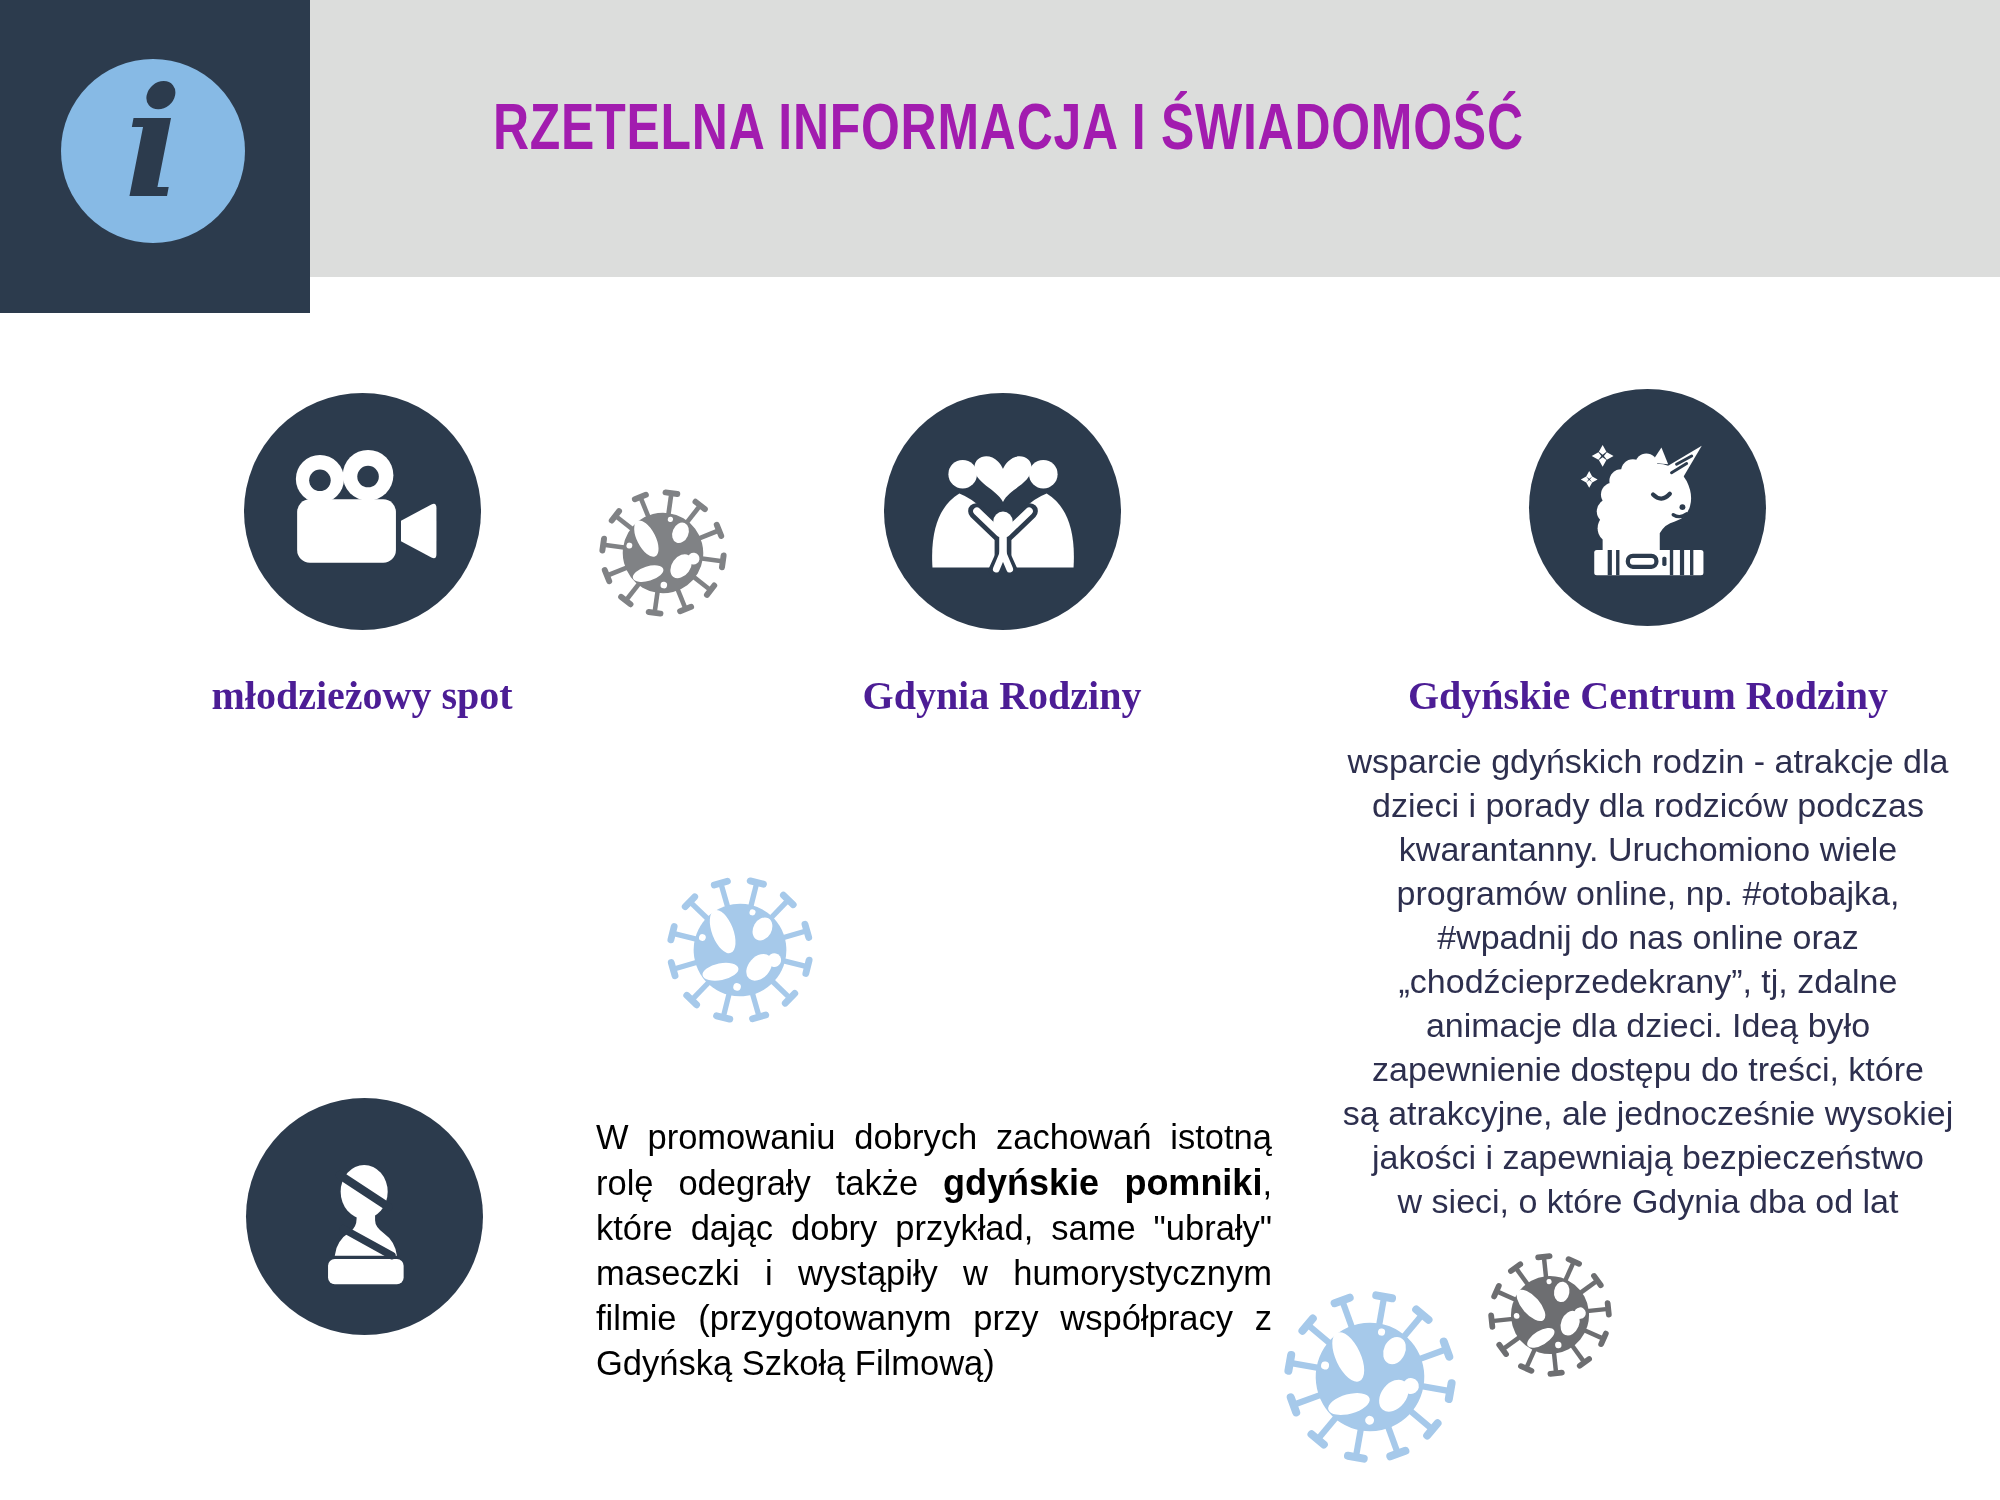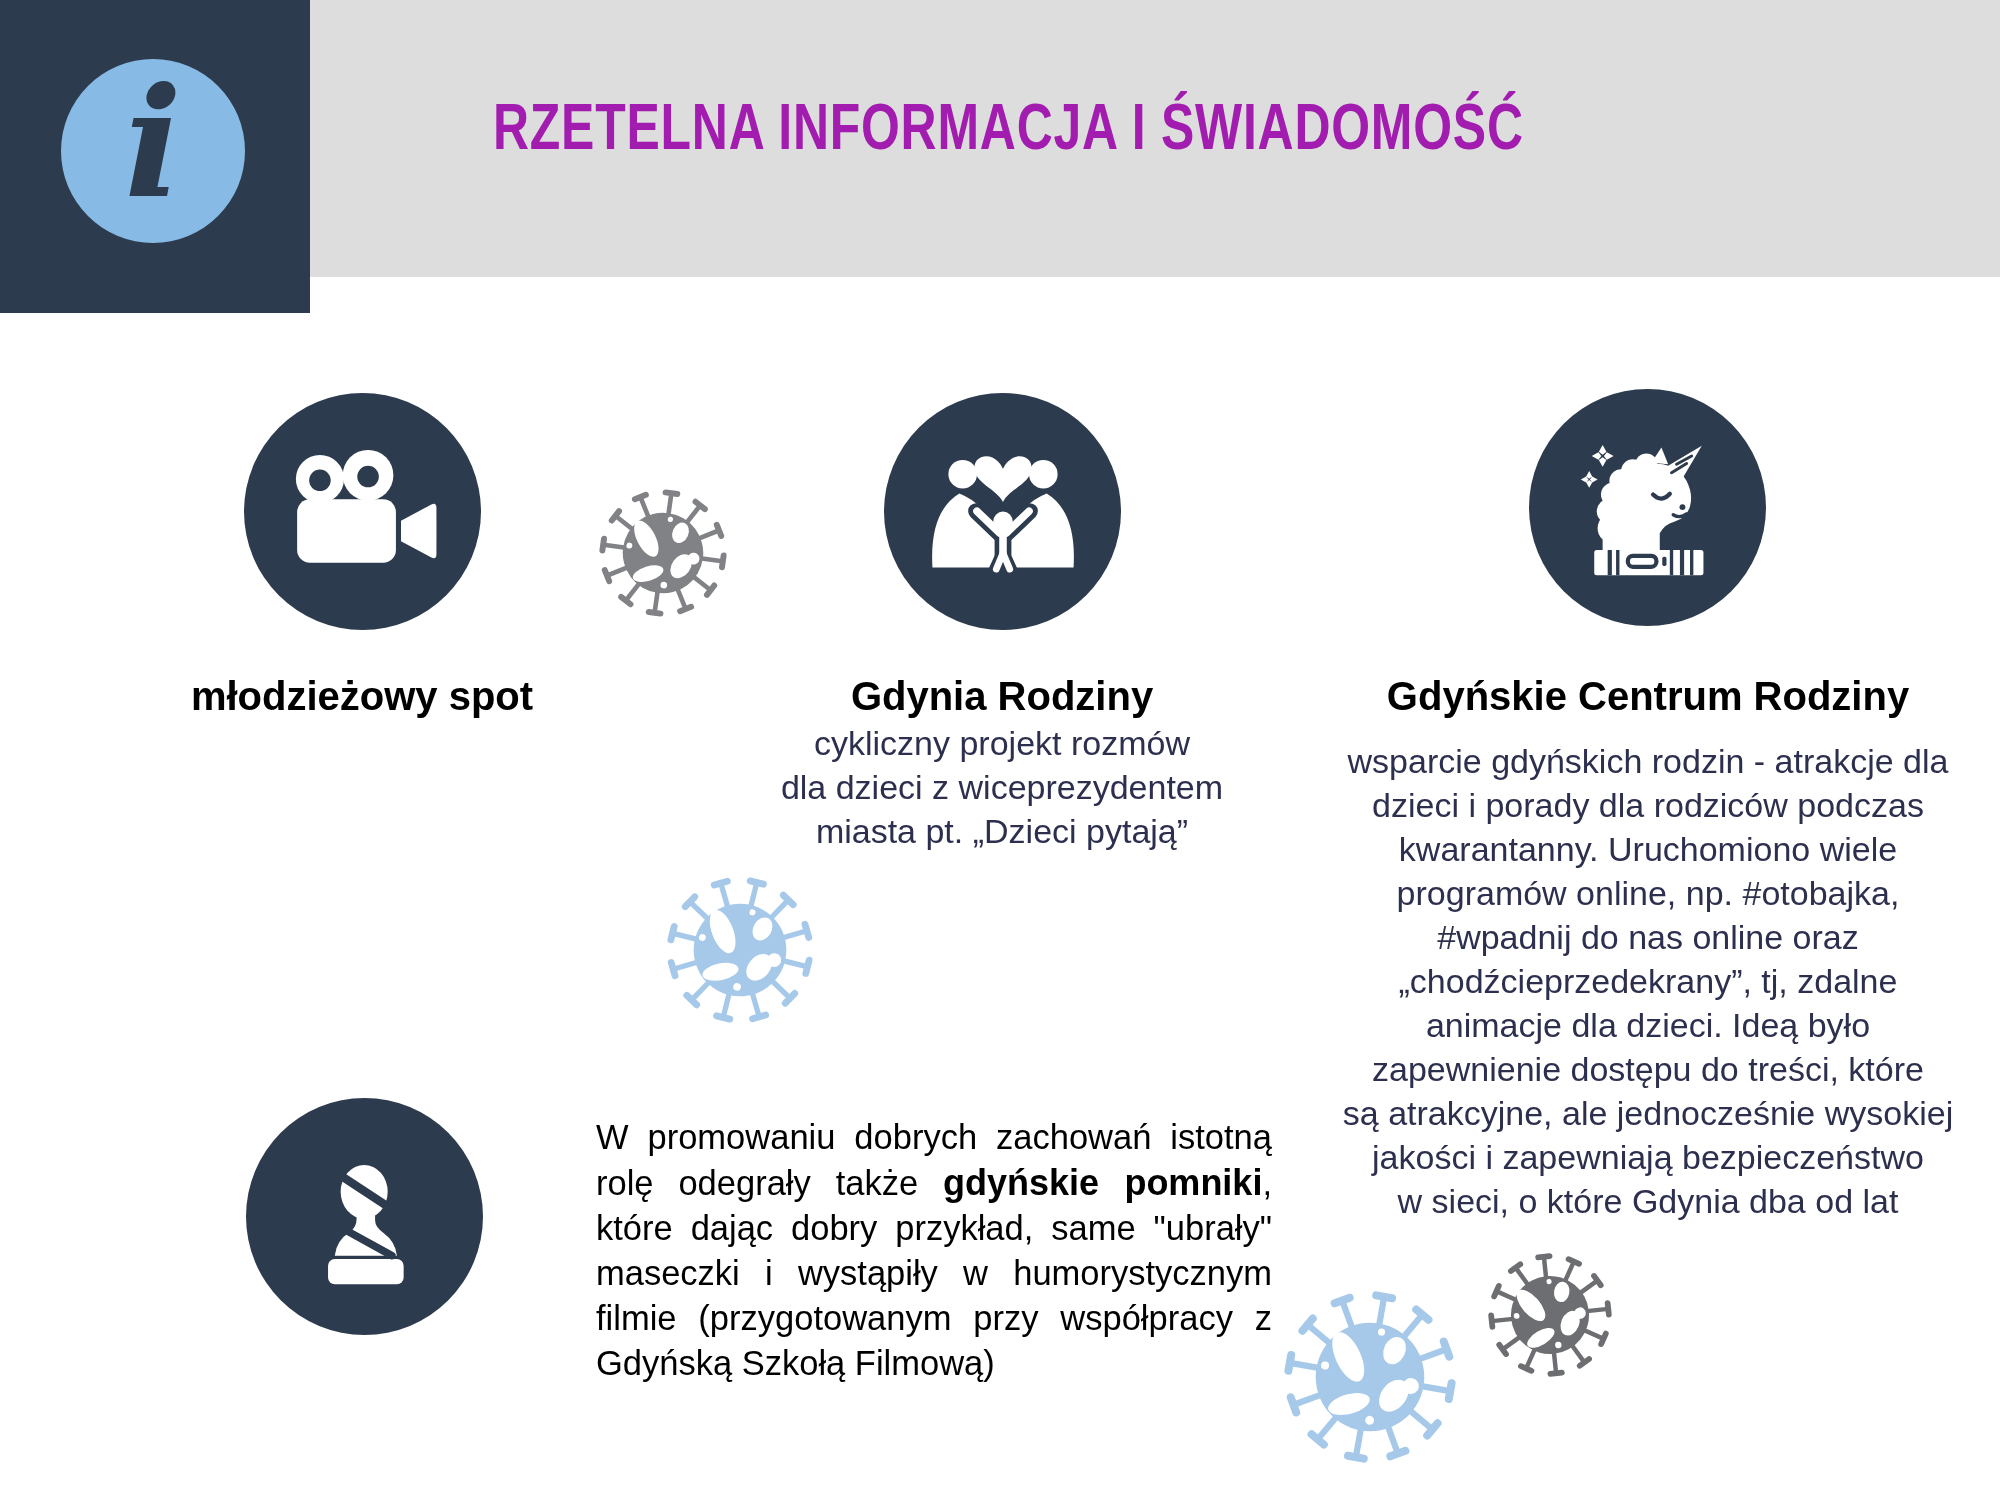--- a/index.html
+++ b/index.html
@@ -28,21 +28,21 @@
     position:absolute;width:237px;height:237px;border-radius:50%;background:#2c3b4d;
     display:flex;align-items:center;justify-content:center;
   }
   #circle-video{left:244px;top:393px;}
   #circle-family{left:884px;top:393px;}
   #circle-unicorn{left:1529px;top:389px;}
   #circle-statue{left:246px;top:1098px;}
   
   .section-heading{
     position:absolute;top:672px;height:48px;line-height:48px;text-align:center;
-    font-size:40px;font-weight:bold;color:#000000;white-space:nowrap;
+    font-size:40px;font-weight:bold;color:#4c1d95;white-space:nowrap;font-family:Liberation Serif, serif;
   }
   #heading-1{left:82px;width:560px;}
   #heading-2{left:732px;width:540px;}
   #heading-3{left:1318px;width:660px;}
   .section-body{
     position:absolute;font-size:34px;line-height:44px;text-align:center;
     white-space:pre-line;color:#2d2f4e;
   }
   #body-1{left:82px;top:721px;width:560px;}
   #body-2{left:732px;top:721px;width:540px;}
@@ -236,23 +236,20 @@
       <use href="#virus-shape"></use>
     </svg>
   <svg class="virus" id="virus-bottom-gray" viewBox="-100 -100 200 200">
       <use href="#virus-shape"></use>
     </svg>
 
   <div class="section-heading" id="heading-1">młodzieżowy spot</div>
   <div class="section-heading" id="heading-2">Gdynia Rodziny</div>
   <div class="section-heading" id="heading-3">Gdyńskie Centrum Rodziny</div>
 
-  <div class="section-body" id="body-2">cykliczny projekt rozmów
-dla dzieci z wiceprezydentem
-miasta pt. „Dzieci pytają”</div>
   <div class="section-body" id="body-3">wsparcie gdyńskich rodzin - atrakcje dla
 dzieci i porady dla rodziców podczas
 kwarantanny. Uruchomiono wiele
 programów online, np. #otobajka,
 #wpadnij do nas online oraz
 „chodźcieprzedekrany”, tj, zdalne
 animacje dla dzieci. Ideą było
 zapewnienie dostępu do treści, które
 są atrakcyjne, ale jednocześnie wysokiej
 jakości i zapewniają bezpieczeństwo

